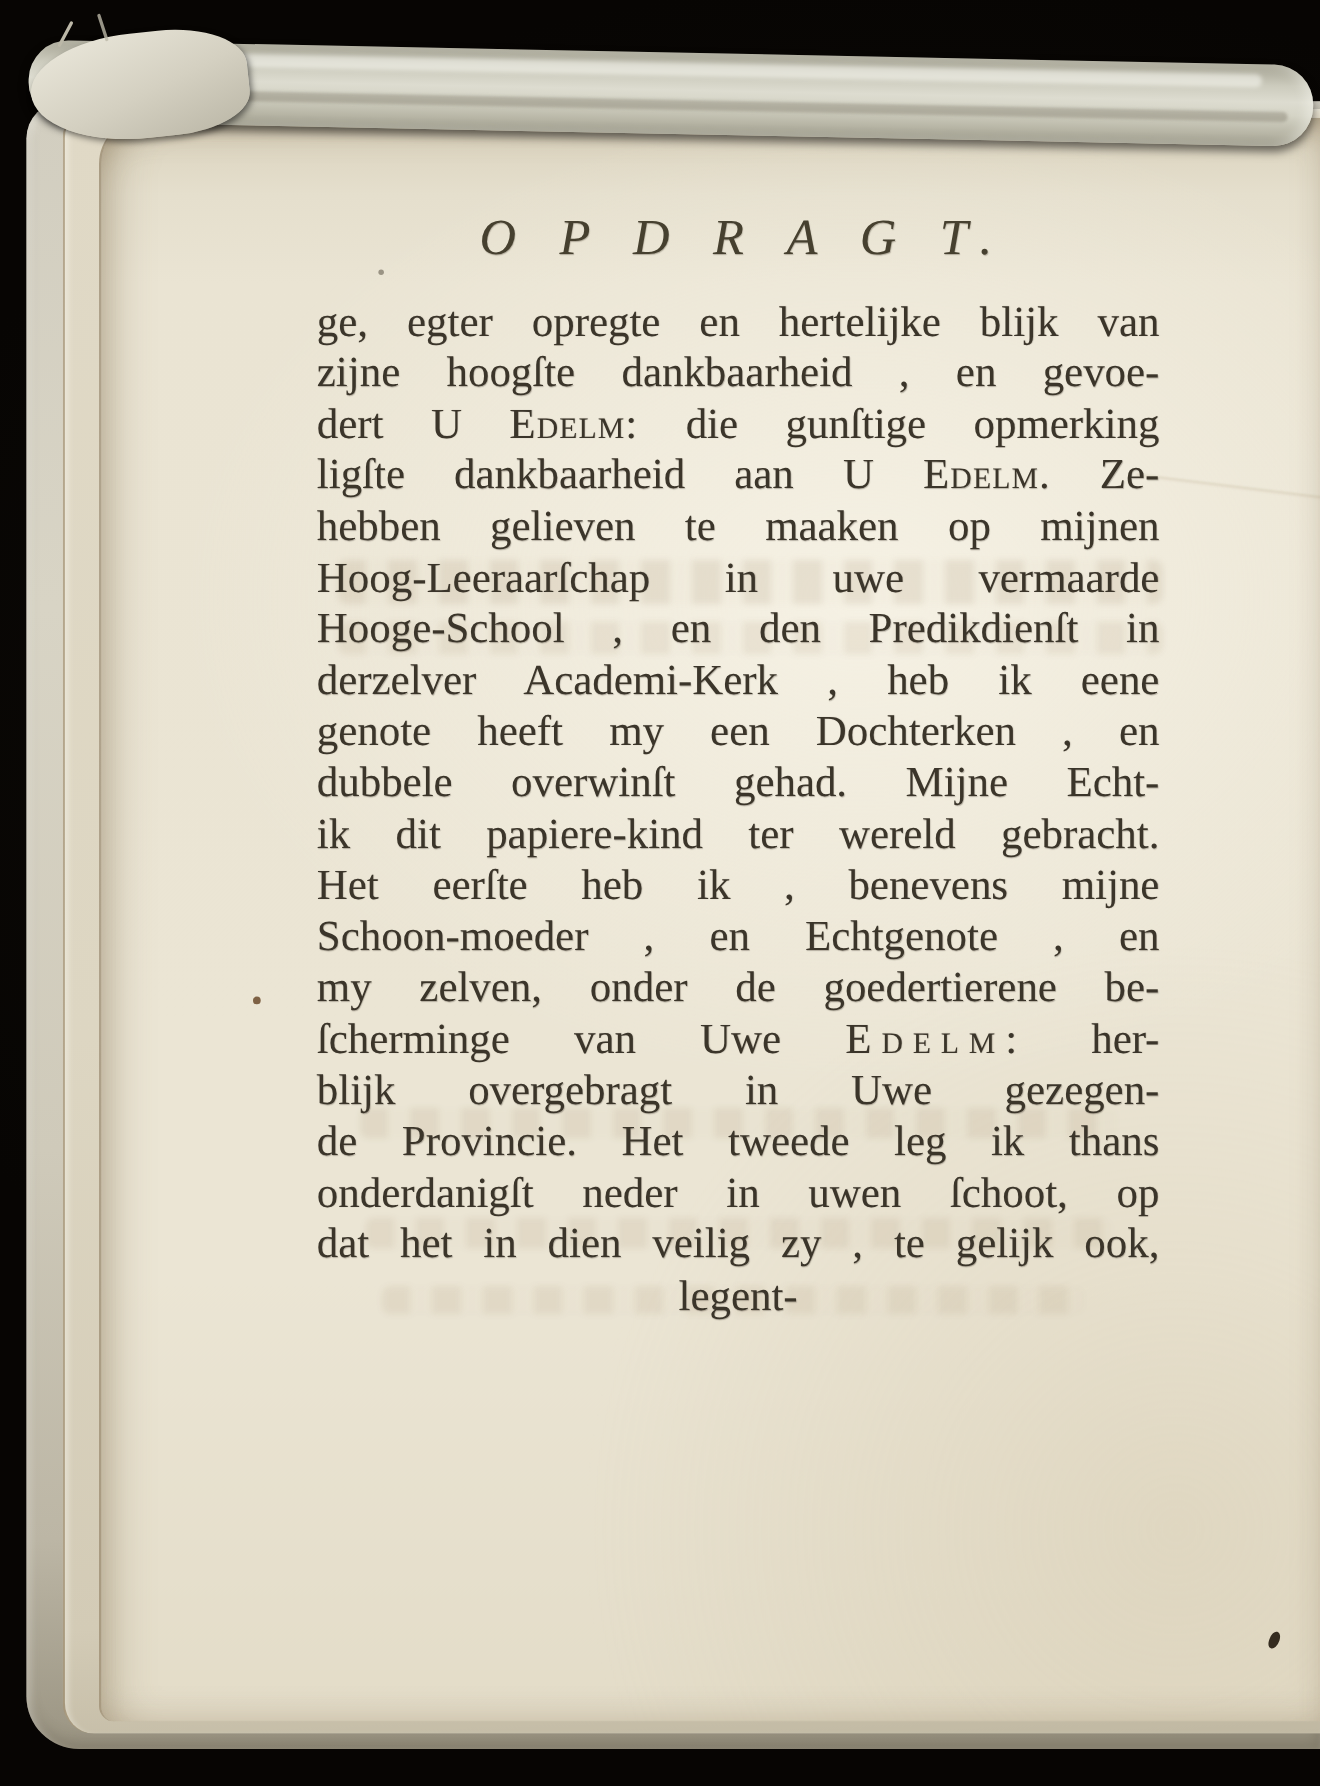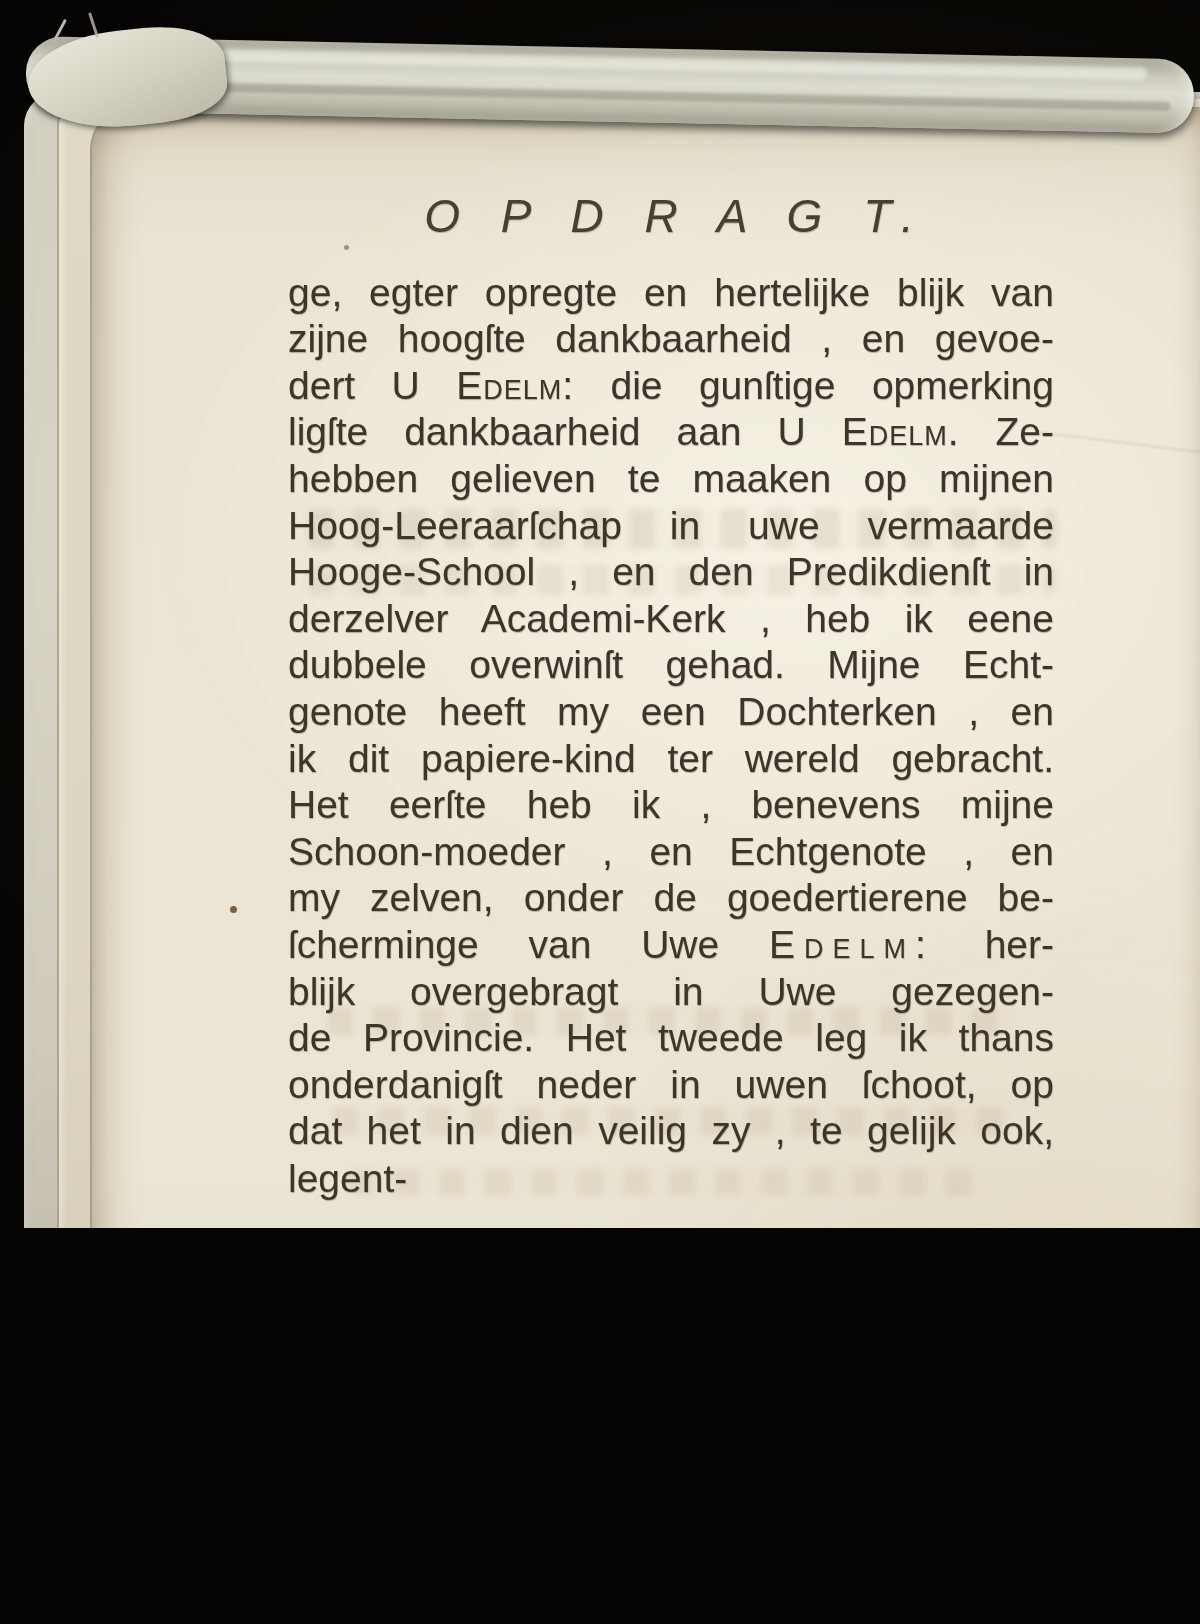--- a/index.html
+++ b/index.html
@@ -1,18 +1,18 @@
 <!DOCTYPE html>
 <html><head>
 <meta charset="utf-8">
 <style>
   html,body{margin:0;padding:0;background:#070503;}
-  .scene{position:relative;width:1200px;height:1228px;overflow:hidden;
+  .scene{position:relative;width:1200px;height:1624px;overflow:hidden;
     background:radial-gradient(1400px 1000px at 68% 42%, #110e0a 0%, #070503 70%);
-    font-family:Liberation Sans, sans-serif;}
+    font-family:Liberation Serif, serif;}
 
   
   .cover{position:absolute;left:24px;top:92px;width:1176px;height:1498px;
     border-radius:34px 0 0 48px;
     background:linear-gradient(178deg,#d2cec0 0%,#d8d4c5 30%,#cfcaba 62%,#bcb6a5 85%,#96907e 99%);
     box-shadow:inset 4px 4px 8px rgba(255,255,250,.35), inset -2px -6px 14px rgba(60,50,35,.25);}
   .pages-edge{position:absolute;left:57px;top:99px;width:1143px;height:1477px;
     border-radius:26px 0 0 28px;
     background:linear-gradient(177deg,#e0d9c6 0%,#ddd6c2 55%,#d3cbb6 90%,#c0b8a2 100%);
     border-left:2px solid rgba(128,106,74,.45);
@@ -65,21 +65,21 @@
   
   .text-block{position:absolute;left:196px;top:84px;width:766px;}
   .heading{font-style:italic;font-size:46px;line-height:1.1;letter-spacing:14px;
     padding-left:10px;text-align:center;color:#46402f;
     text-shadow:.5px .5px 1px rgba(70,60,45,.35);}
   .lines{margin-top:28px;font-size:39px;line-height:46.6px;color:#3b352a;
     text-shadow:.5px .6px .9px rgba(59,51,40,.32);word-spacing:2px;}
   .line{text-align:justify;text-align-last:justify;text-justify:inter-word;}
   .smallcaps{font-variant:small-caps;letter-spacing:1px;}
   .smallcaps-wide{font-variant:small-caps;letter-spacing:9px;}
-  .catchword{font-size:39px;line-height:47px;color:#3b352a;text-align:left;
+  .catchword{font-size:39px;line-height:47px;color:#3b352a;text-align:center;
     text-shadow:.5px .6px .9px rgba(59,51,40,.32);}
 </style>
 </head>
 <body>
 
 <div class="scene">
   <div class="cover"></div>
   <div class="pages-edge"></div>
 
   <div class="page">
@@ -97,22 +97,22 @@
       <div class="heading">O P D R A G T.</div>
       <div class="lines">
           <div class="line"><span>ge, egter opregte en hertelijke blijk van</span></div>
           <div class="line"><span>zijne hoogſte dankbaarheid , en gevoe-</span></div>
           <div class="line"><span>dert U </span><span class="smallcaps">Edelm:</span><span> die gunſtige opmerking</span></div>
           <div class="line"><span>ligſte dankbaarheid aan U </span><span class="smallcaps">Edelm.</span><span> Ze-</span></div>
           <div class="line"><span>hebben gelieven te maaken op mijnen</span></div>
           <div class="line"><span>Hoog-Leeraarſchap in uwe vermaarde</span></div>
           <div class="line"><span>Hooge-School , en den Predikdienſt in</span></div>
           <div class="line"><span>derzelver Academi-Kerk , heb ik eene</span></div>
+          <div class="line"><span>genote heeft my een Dochterken , en</span></div>
           <div class="line"><span>dubbele overwinſt gehad. Mijne Echt-</span></div>
-          <div class="line"><span>genote heeft my een Dochterken , en</span></div>
           <div class="line"><span>ik dit papiere-kind ter wereld gebracht.</span></div>
           <div class="line"><span>Het eerſte heb ik , benevens mijne</span></div>
           <div class="line"><span>Schoon-moeder , en Echtgenote , en</span></div>
           <div class="line"><span>my zelven, onder de goedertierene be-</span></div>
           <div class="line"><span>ſcherminge van Uwe </span><span class="smallcaps-wide">Edelm:</span><span> her-</span></div>
           <div class="line"><span>blijk overgebragt in Uwe gezegen-</span></div>
           <div class="line"><span>de Provincie. Het tweede leg ik thans</span></div>
           <div class="line"><span>onderdanigſt neder in uwen ſchoot, op</span></div>
           <div class="line"><span>dat het in dien veilig zy , te gelijk ook,</span></div>
         </div>

